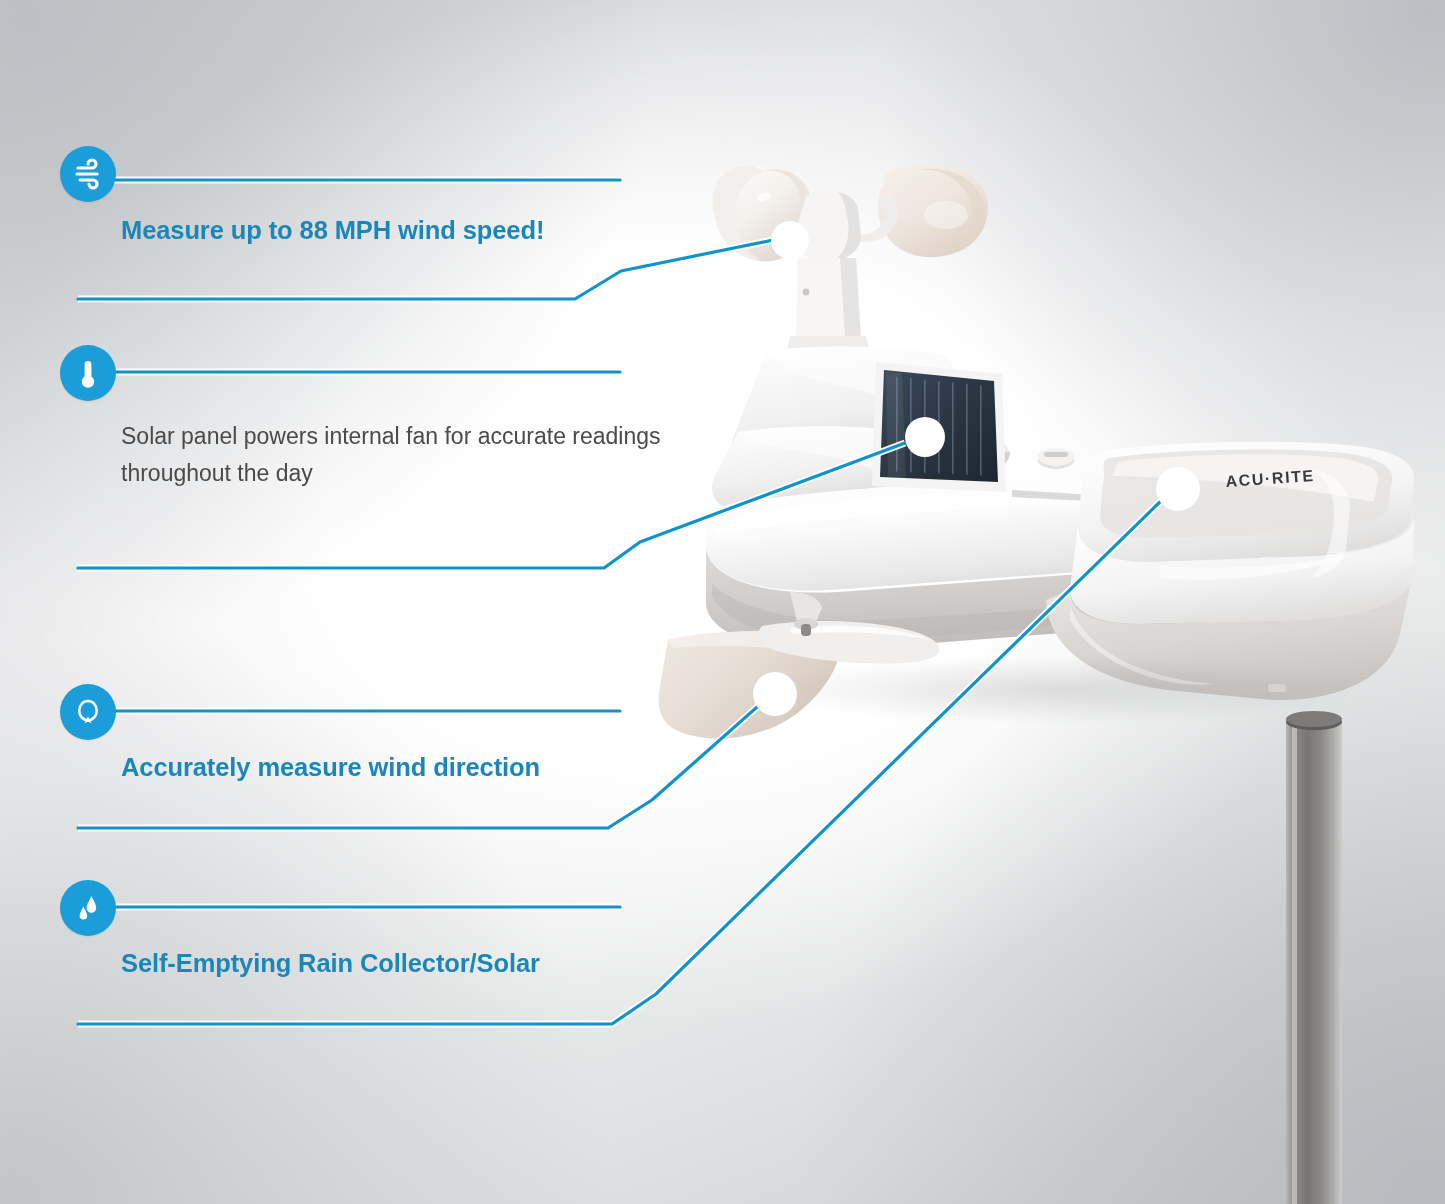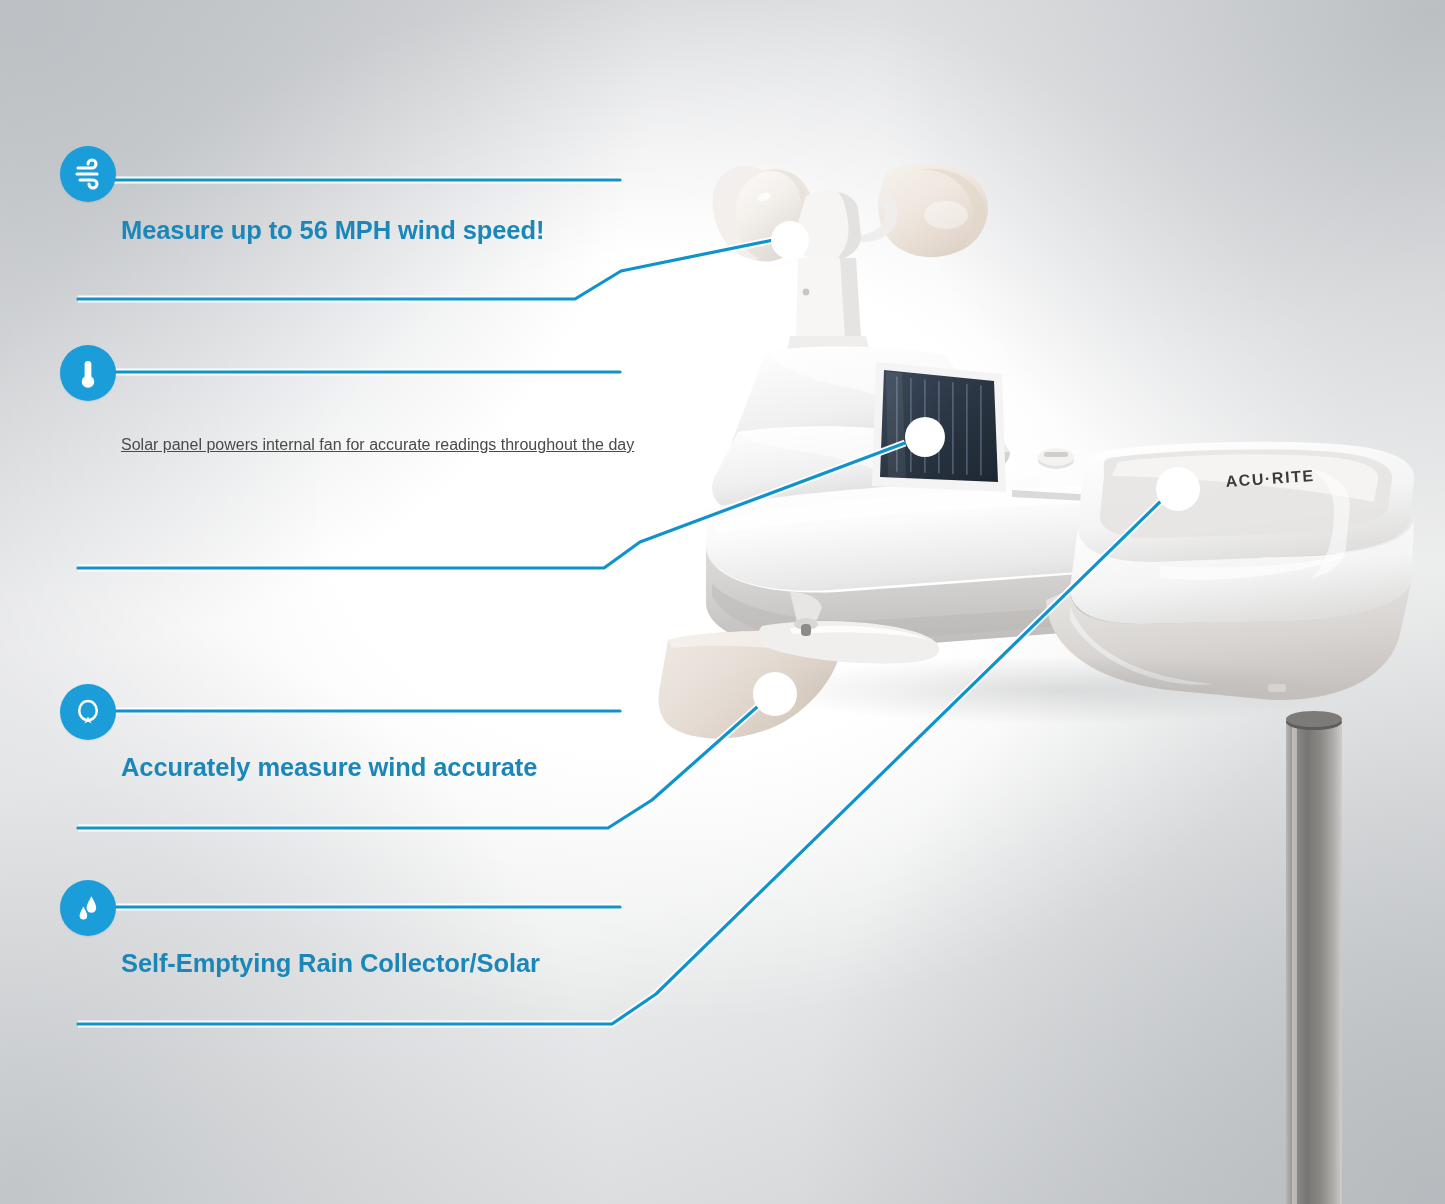--- a/index.html
+++ b/index.html
@@ -41,26 +41,25 @@
   .callout-heading {
     color: #1b87b8;
     font-weight: bold;
     font-size: 25.5px;
     letter-spacing: -0.1px;
     white-space: nowrap;
     line-height: 1.15;
   }
   .callout-body {
     color: #4a4a4a;
-    font-size: 16px;
+    font-size: 23px;
     font-weight: normal;
     line-height: 1.62;
-    margin-top: 17px;
+    margin-top: 3px;
     max-width: 540px;
-    text-decoration: underline;
   }
 
   
   .icon-badge {
     position: absolute;
     width: 56px; height: 56px;
     border-radius: 50%;
     background: #1b9dd9;
     display: flex;
     align-items: center;
@@ -328,21 +327,21 @@
     <div class="icon-badge" style="left:60px; top:146px;">
       <svg width="34" height="34" viewBox="0 0 34 34">
         <g fill="none" stroke="#ffffff" stroke-width="3.1" stroke-linecap="round">
           <path d="M7 11 H21 a4 4 0 1 0 -4 -4"></path>
           <path d="M6 17 H26"></path>
           <path d="M9 23 H22 a4 4 0 1 1 -4 4"></path>
         </g>
       </svg>
     </div>
     <div class="callout" style="left:121px; top:216px;">
-      <div class="callout-heading">Measure up to 56 MPH wind speed!</div>
+      <div class="callout-heading">Measure up to 88 MPH wind speed!</div>
     </div>
 
     <div class="icon-badge" style="left:60px; top:345px;">
       <svg width="34" height="34" viewBox="0 0 34 34">
         <path d="M17 5 a3.4 3.4 0 0 1 3.4 3.4 V20.4 a6.2 6.2 0 1 1 -6.8 0 V8.4 A3.4 3.4 0 0 1 17 5 Z" fill="#ffffff"></path>
         <g stroke="#1b9dd9" stroke-width="1.5" stroke-linecap="round">
           <path d="M21.6 10.2 H25.4"></path>
           <path d="M21.6 13.4 H25.4"></path>
           <path d="M21.6 16.6 H25.4"></path>
         </g>
@@ -352,21 +351,21 @@
       <div class="callout-body">Solar panel powers internal fan for accurate readings throughout the day</div>
     </div>
 
     <div class="icon-badge" style="left:60px; top:684px;">
       <svg width="34" height="34" viewBox="0 0 34 34">
         <ellipse cx="17" cy="15.6" rx="8.8" ry="9.6" fill="none" stroke="#ffffff" stroke-width="2.5"></ellipse>
         <path d="M17 21.6 L20.6 28.4 L17 26.4 L13.4 28.4 Z" fill="#ffffff"></path>
       </svg>
     </div>
     <div class="callout" style="left:121px; top:753px;">
-      <div class="callout-heading">Accurately measure wind accurate</div>
+      <div class="callout-heading">Accurately measure wind direction</div>
     </div>
 
     <div class="icon-badge" style="left:60px; top:880px;">
       <svg width="34" height="34" viewBox="0 0 34 34">
         <path d="M20.4 5.2 C23.4 10.6 25.2 14.2 25.2 17 a4.8 4.8 0 0 1 -9.6 0
                  c0 -2.8 1.8 -6.4 4.8 -11.8 Z" fill="#ffffff"></path>
         <path d="M12.4 15.4 C14.8 19.8 16.2 22.6 16.2 24.8 a3.8 3.8 0 0 1 -7.6 0
                  c0 -2.2 1.4 -5 3.8 -9.4 Z" fill="#ffffff"></path>
       </svg>
     </div>

